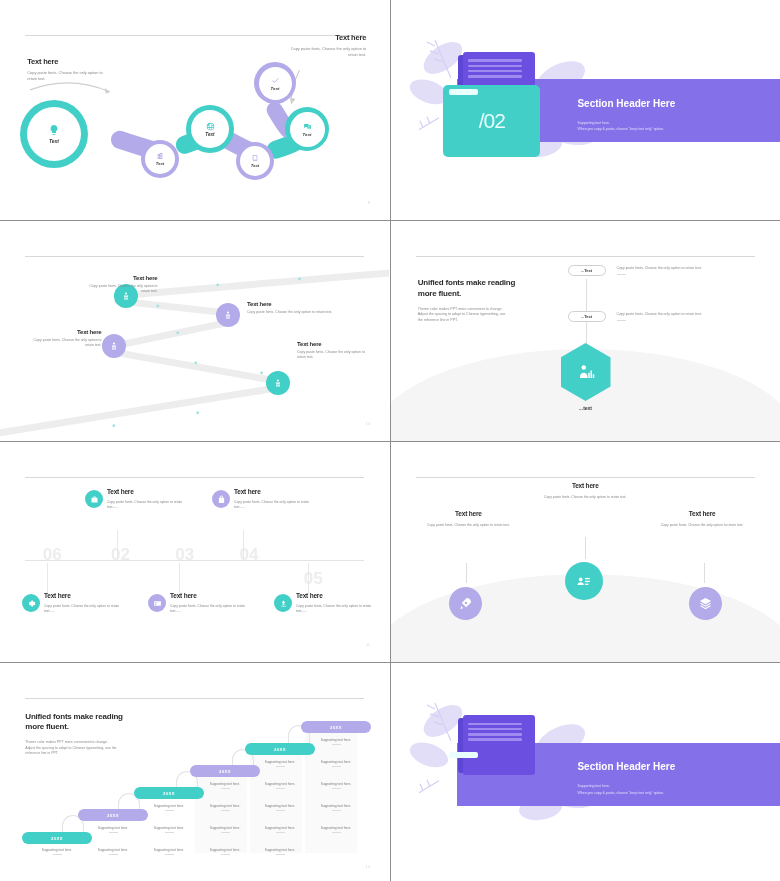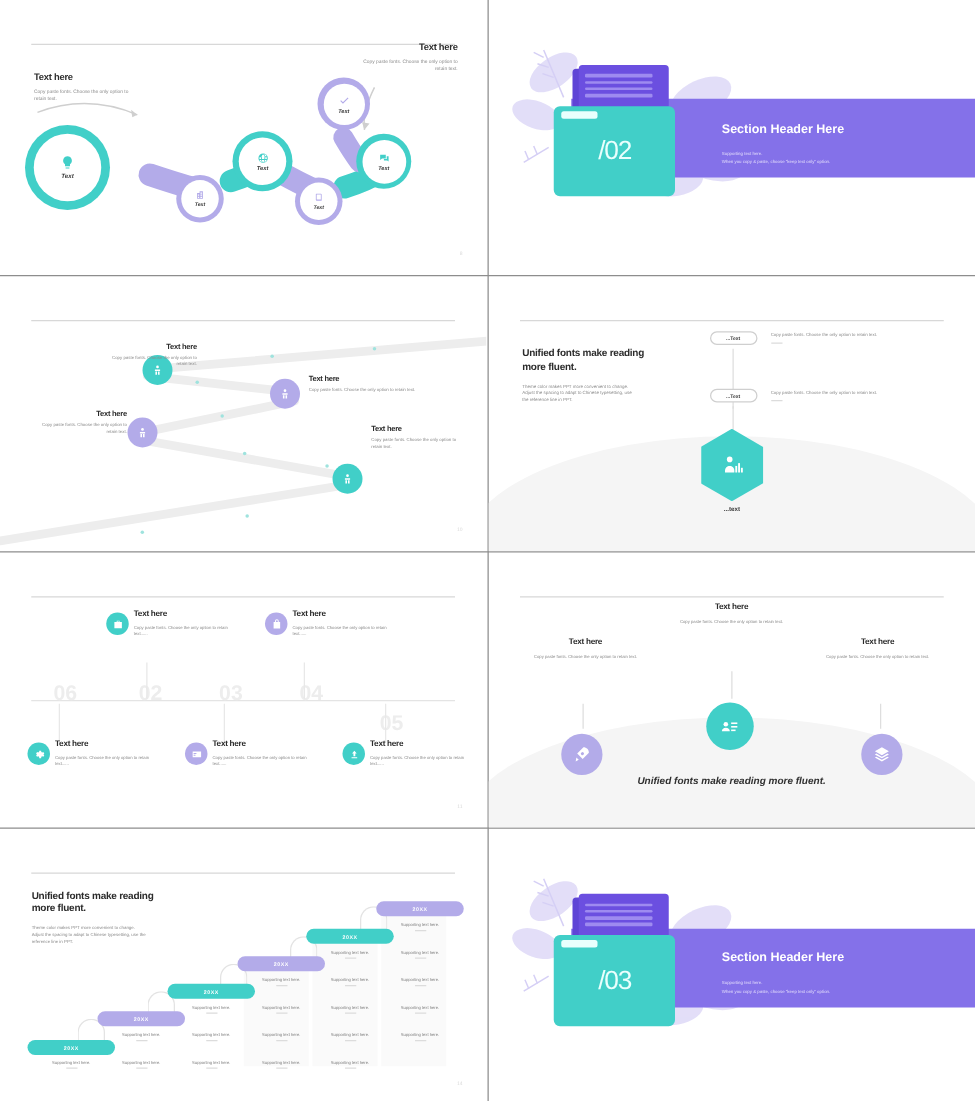--- a/index.html
+++ b/index.html
@@ -423,21 +423,20 @@
       <div class="h-title" style="font-size:6.5px;">Text here</div>
       <div class="body-text" style="font-size:3.4px;margin-top:6px;">Copy paste fonts. Choose the only option to retain text.</div>
     </div>
     <div class="vline" style="left:80.5%;top:55%;height:9%;"></div>
     <div class="circ ring-p" style="left:298px;top:145px;width:33px;height:33px;">
       <svg width="15" height="15" viewBox="0 0 24 24" fill="#fff">
           <path d="M12 3l9 5-9 5-9-5 9-5zm-7 8l7 4 7-4 2 1-9 5-9-5 2-1zm0 4l7 4 7-4 2 1-9 5-9-5 2-1z"></path>
         </svg>
     </div>
 
-    <div class="italic-foot" style="top:81%;">Unified fonts make reading more fluent.</div>
   </div>
 
   <div class="slide s7">
     <div class="hrule"></div>
 
     <div style="position:absolute;left:6.5%;top:22%;width:42%;">
       <div class="h-title" style="font-size:8px;line-height:1.35;">Unified fonts make reading</div>
       <div class="h-title" style="font-size:8px;line-height:1.35;">more fluent.</div>
       <div class="body-text" style="font-size:3.5px;margin-top:7px;">Theme color makes PPT more convenient to change.</div>
       <div class="body-text" style="font-size:3.5px;">Adjust the spacing to adapt to Chinese typesetting, use the</div>
@@ -529,23 +528,20 @@
     <div class="sec-band"></div>
 
     <div class="folder-back2"></div>
     <div class="folder-back"></div>
     <div class="folder-lines">
         <i></i>
         <i></i>
         <i></i>
         <i></i>
       </div>
-    <div class="folder-front">
-      <span class="folder-num">/03</span>
-    </div>
     <div class="folder-tab"></div>
 
     <div class="sec-title">Section Header Here</div>
     <div class="sec-sub">
       <div>Supporting text here.</div>
       <div>When you copy &amp; paste, choose "keep text only" option.</div>
     </div>
   </div>
 
 </div>

